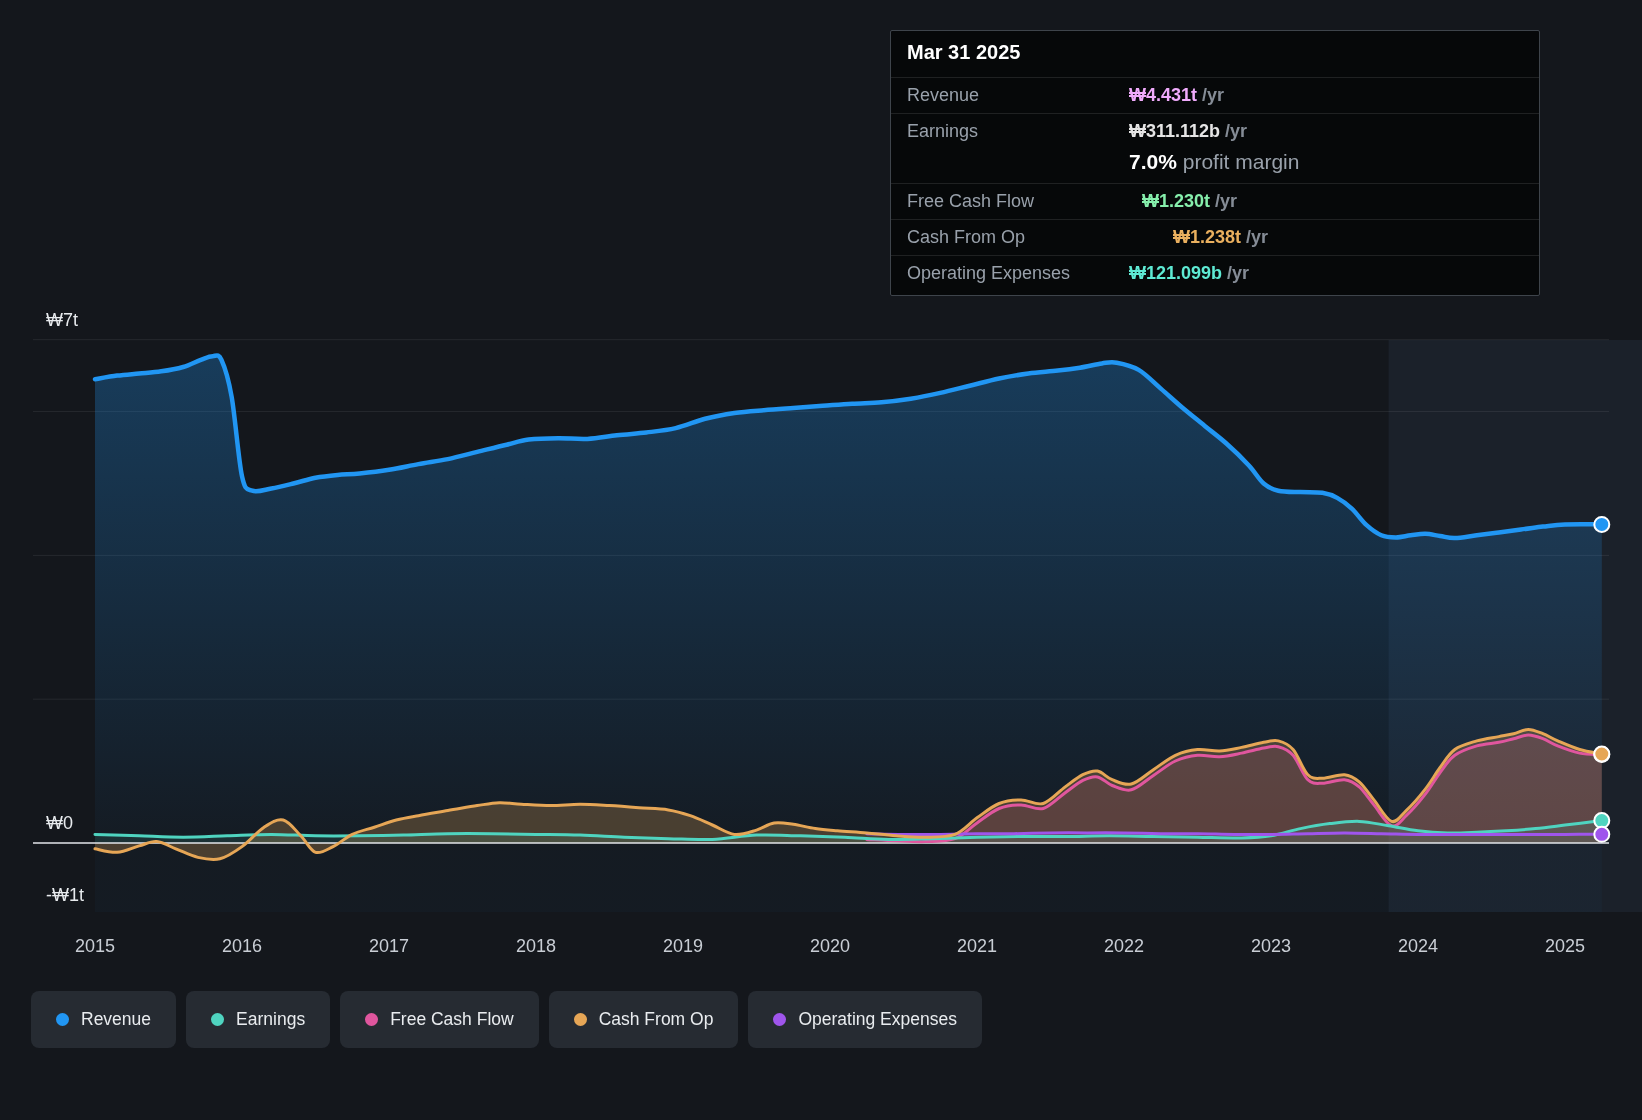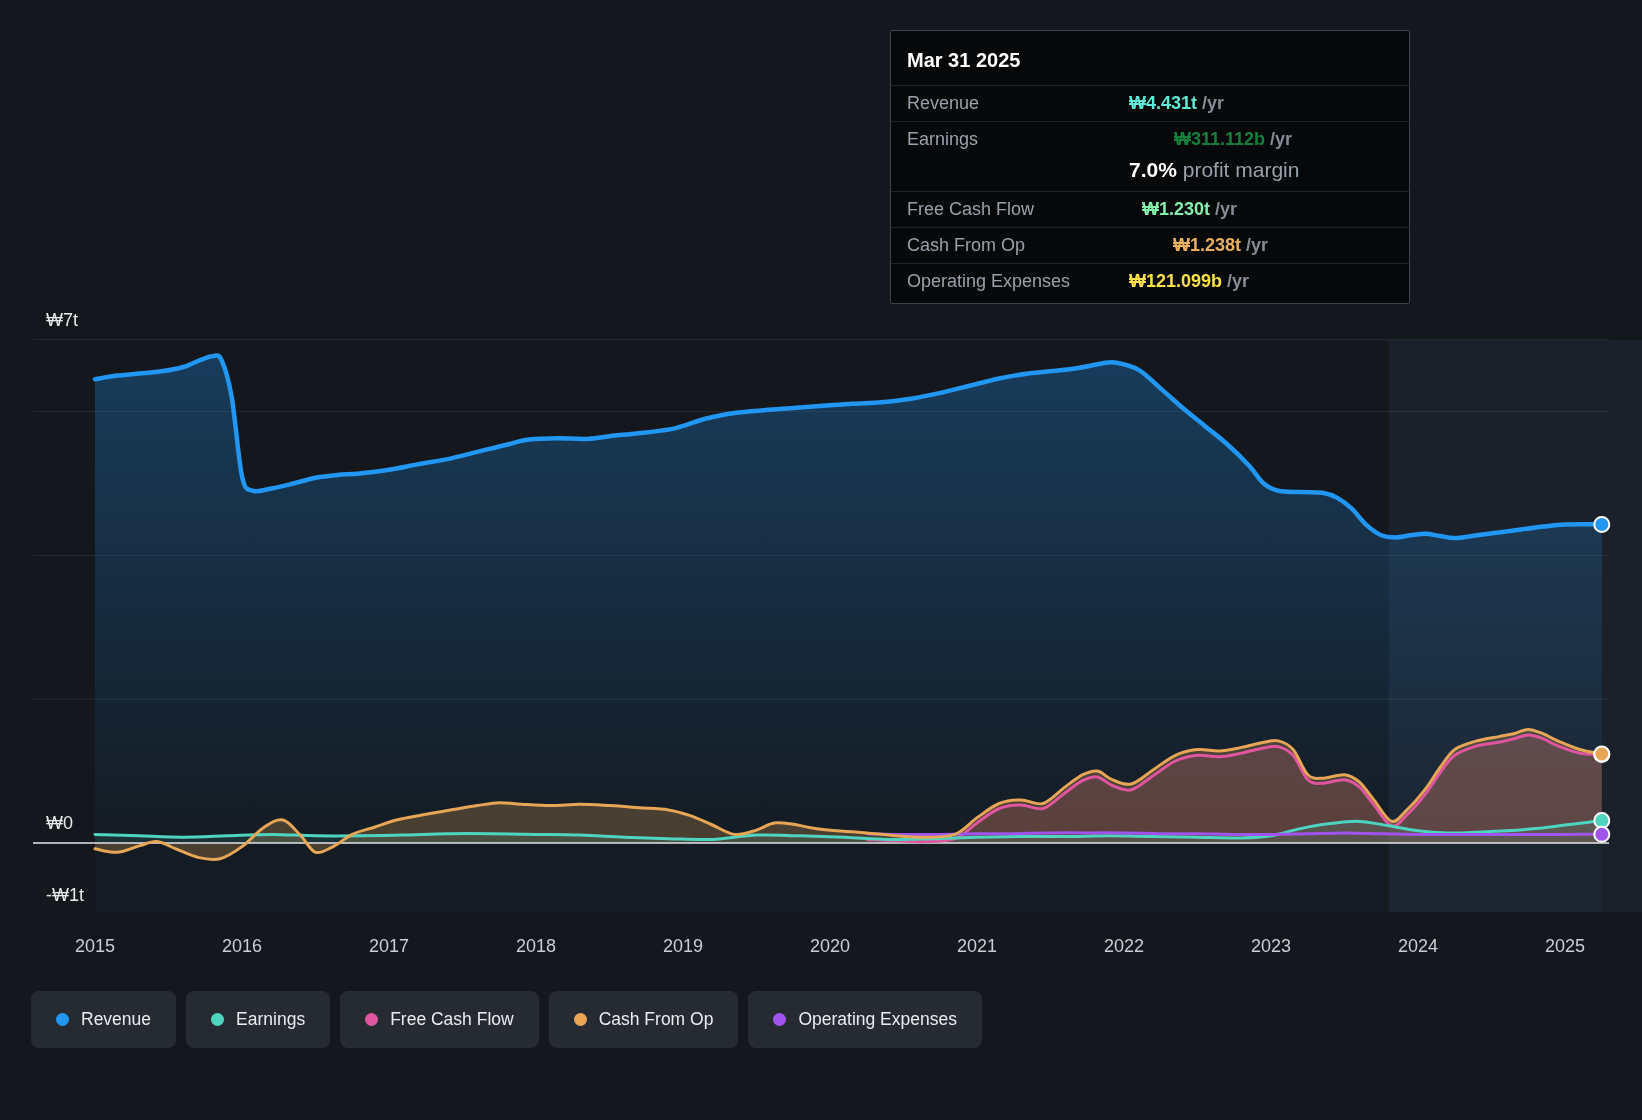--- a/index.html
+++ b/index.html
@@ -4,22 +4,22 @@
 <style>
   *{margin:0;padding:0;box-sizing:border-box}
   html,body{background:#14171c}
   body{width:1642px;height:1120px;overflow:hidden}
   .page{position:relative;width:1642px;height:1120px;background:#14171c;overflow:hidden;
         font-family:"Liberation Sans","DejaVu Sans",sans-serif}
   #chart-svg{position:absolute;left:0;top:0}
   svg text{font-family:"Liberation Sans","DejaVu Sans",sans-serif}
 
   
-  .tooltip{position:absolute;left:890px;top:30px;width:520px;background:#060809;
-           border:1px solid #3e444b;border-radius:2px;padding:10px 0 4px;z-index:5}
+  .tooltip{position:absolute;left:890px;top:30px;width:650px;background:#060809;
+           border:1px solid #3e444b;border-radius:2px;padding:2px 0 4px;z-index:5}
   .tt-title{font-size:20px;font-weight:700;color:#fff;padding:8px 16px 13px;
             border-bottom:1px solid rgba(255,255,255,.10)}
   .tt-row{display:grid;grid-template-columns:222px 1fr;align-items:baseline;
           padding:7px 16px;border-bottom:1px solid rgba(255,255,255,.10);font-size:18px}
   .tt-row.no-border,.tt-row:last-child{border-bottom:none}
   .tt-sub{display:grid;grid-template-columns:222px 1fr;padding:1px 16px 9px;
           border-bottom:1px solid rgba(255,255,255,.10);font-size:21px}
   .tt-label{color:#99a1ab}
   .tt-value{font-weight:700}
   .tt-suffix{color:#858c96;font-weight:700}
@@ -79,46 +79,46 @@
       <text x="46" y="325.7" fill="#e8ebee" font-size="18px">₩7t</text>
       <text x="46" y="829.0" fill="#e8ebee" font-size="18px">₩0</text>
       <text x="46" y="900.9" fill="#e8ebee" font-size="18px">-₩1t</text>
     </svg>
 
   <div class="tooltip">
     <div class="tt-title">Mar 31 2025</div>
 
     <div class="tt-row">
       <span class="tt-label">Revenue</span>
-      <span><span class="tt-value" style="color: #5eead4;">₩4.431t</span><span class="tt-suffix"> /yr</span></span>
+      <span><span class="tt-value" style="color: #f0abfc;">₩4.431t</span><span class="tt-suffix"> /yr</span></span>
     </div>
 
     <div class="tt-row no-border">
       <span class="tt-label">Earnings</span>
-      <span><span class="tt-value" style="color: #15803d; margin-left: 45px;">₩311.112b</span><span class="tt-suffix"> /yr</span></span>
+      <span><span class="tt-value" style="color: #e5e5e5;">₩311.112b</span><span class="tt-suffix"> /yr</span></span>
     </div>
 
     <div class="tt-sub">
       <span></span>
       <span><span class="tt-margin-pct">7.0%</span><span class="tt-margin-text"> profit margin</span></span>
     </div>
 
     <div class="tt-row">
       <span class="tt-label">Free Cash Flow</span>
       <span><span class="tt-value" style="color: #86efac; margin-left: 13px;">₩1.230t</span><span class="tt-suffix"> /yr</span></span>
     </div>
 
     <div class="tt-row">
       <span class="tt-label">Cash From Op</span>
       <span><span class="tt-value" style="color: rgb(234, 176, 95); margin-left: 44px;">₩1.238t</span><span class="tt-suffix"> /yr</span></span>
     </div>
 
     <div class="tt-row">
       <span class="tt-label">Operating Expenses</span>
-      <span><span class="tt-value" style="color: #fde047;">₩121.099b</span><span class="tt-suffix"> /yr</span></span>
+      <span><span class="tt-value" style="color: #5eead4;">₩121.099b</span><span class="tt-suffix"> /yr</span></span>
     </div>
   </div>
 
   <div class="legend">
     <div class="legend-item">
       <span class="dot" style="background: rgb(33, 150, 243);"></span>
       <span class="legend-label">Revenue</span>
     </div>
     <div class="legend-item">
       <span class="dot" style="background: rgb(79, 212, 192);"></span>

